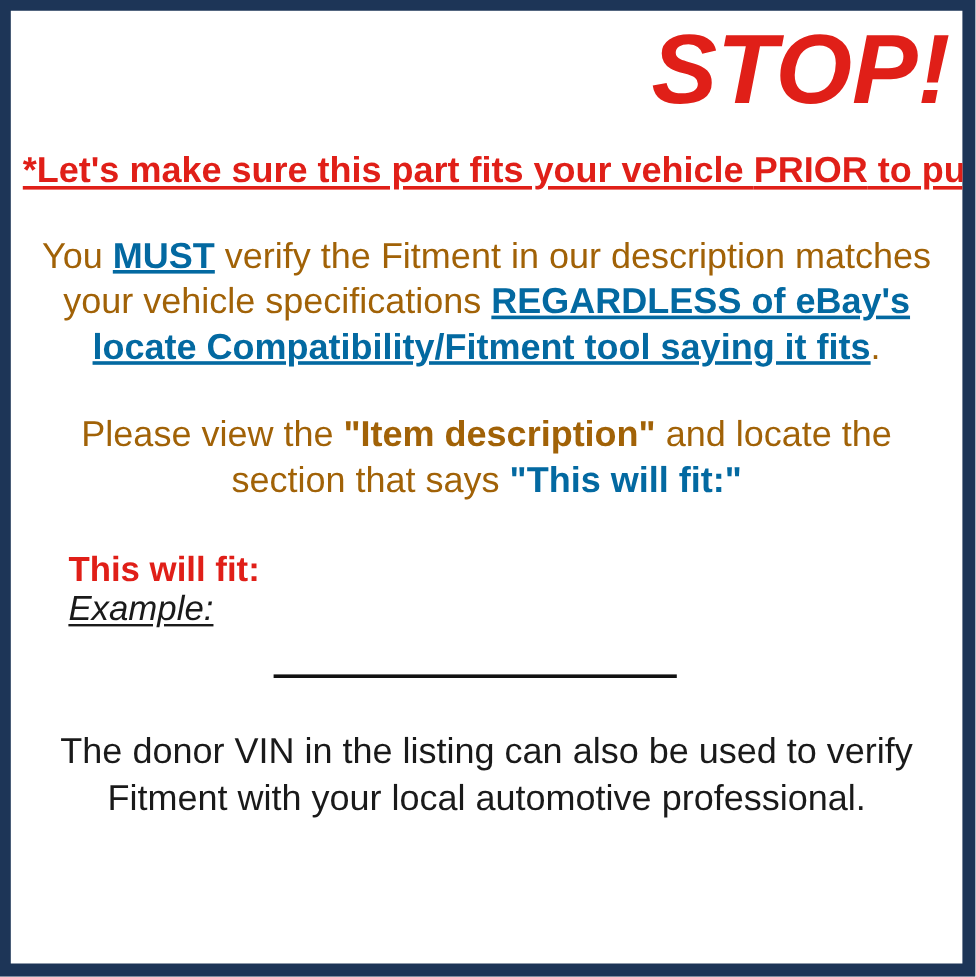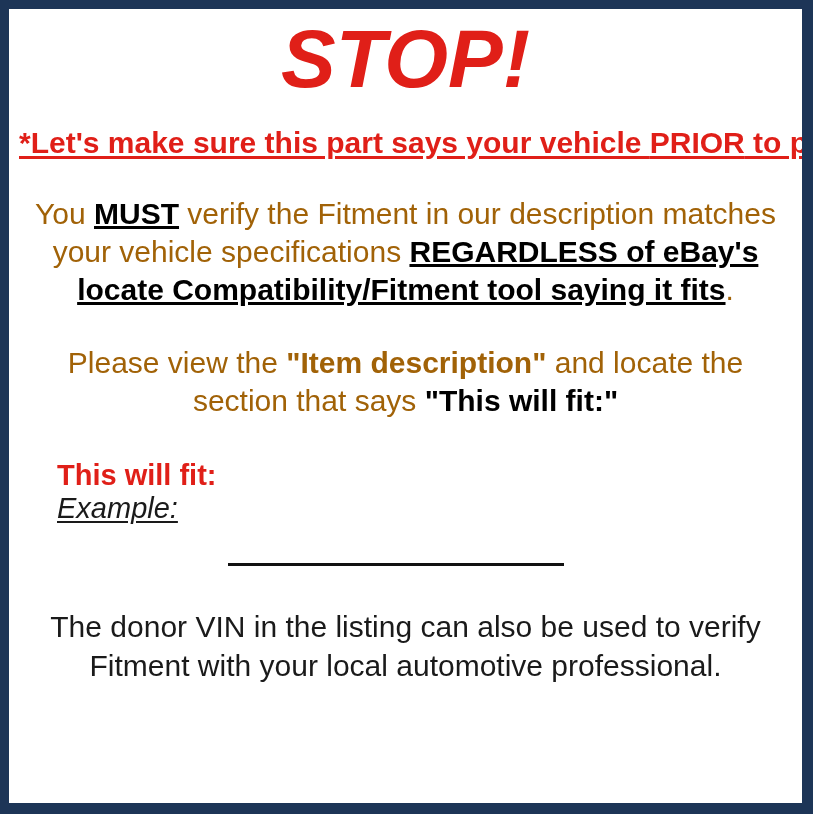--- a/index.html
+++ b/index.html
@@ -22,31 +22,31 @@
     overflow: hidden;
   }
   .inner {
     position: relative;
     width: 100%;
     height: 100%;
     box-sizing: border-box;
     padding: 0 10px;
   }
 
-  .red { color: #000000; }
+  .red { color: #0369a1; }
   .black { color: #a16207; }
   .b { font-weight: bold; }
   .i { }
   .u { text-decoration: underline; text-underline-offset: 2px; }
 
   
   #stop-headline {
     margin: 0;
     padding-top: 6px;
-    text-align: center;
+    text-align: right;
     font-size: 82px;
     line-height: 1.08;
     font-weight: bold;
     font-style: italic;
     color: #e01f18;
     letter-spacing: 0px;
     font-family: "Liberation Sans", "DejaVu Sans", sans-serif;
   }
 
   
@@ -124,21 +124,21 @@
 </style>
 </head>
 <body>
 
 <div id="notice-card">
   <div class="inner">
 
     <h1 id="stop-headline">STOP!</h1>
 
     <p id="subheadline">
-      <span class="u-line">*Let's make sure this part says your vehicle </span><span class="u-line i">PRIOR</span><span class="u-line"> to purchasing*</span>
+      <span class="u-line">*Let's make sure this part fits your vehicle </span><span class="u-line i">PRIOR</span><span class="u-line"> to purchasing*</span>
     </p>
 
     <p class="para" id="para-must">
       <span class="black">You </span><span class="red b i u">MUST</span><span class="black"> verify the Fitment in our description matches your vehicle specifications </span><span class="red b u">REGARDLESS of eBay's locate Compatibility/Fitment tool saying it fits</span><span class="black">.</span>
     </p>
 
     <p class="para" id="para-itemdesc">
       <span class="black">Please view the </span><span class="black b">"Item description"</span><span class="black"> and locate the section that says </span><span class="red b">"This will fit:"</span>
     </p>
 

